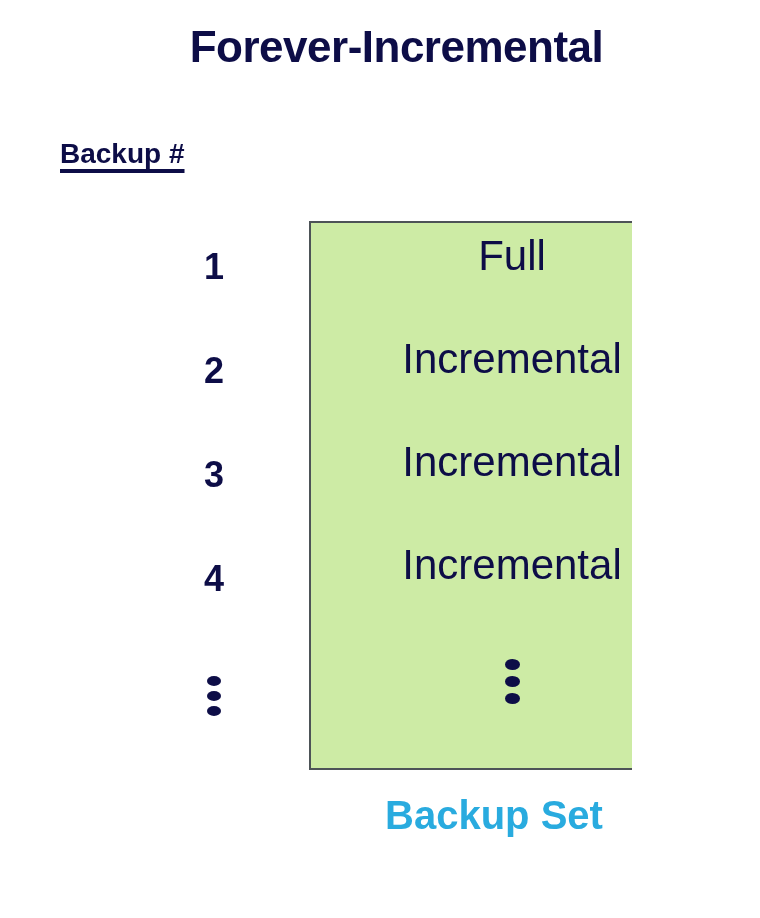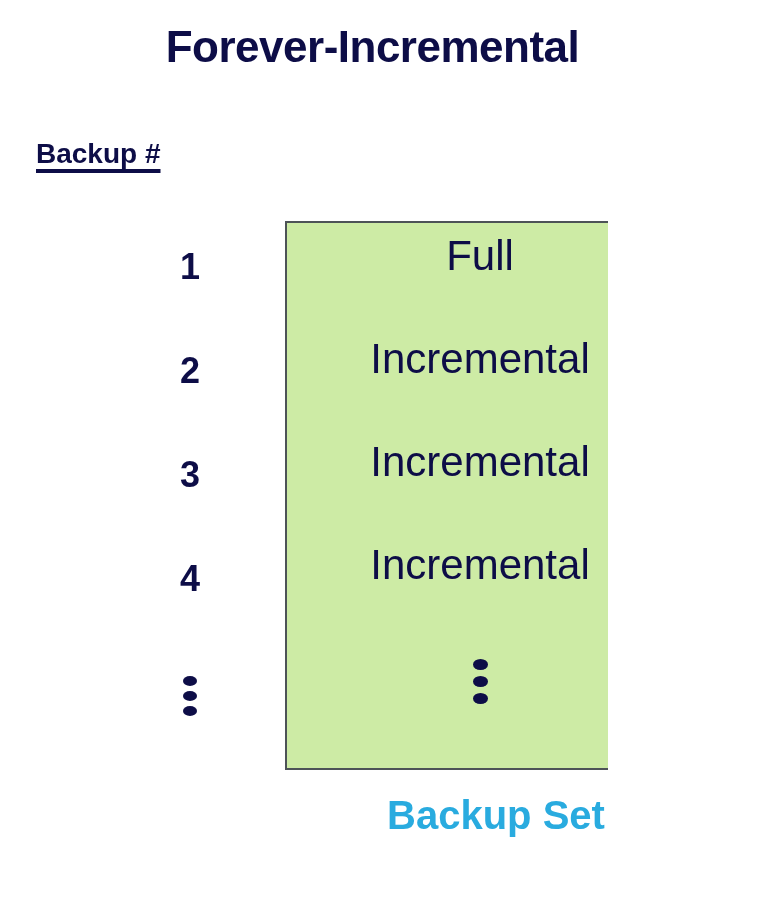--- a/index.html
+++ b/index.html
@@ -12,20 +12,21 @@
     height: 918px;
     font-family: "Liberation Sans", sans-serif;
     -webkit-font-smoothing: antialiased;
   }
   .stage {
     position: relative;
     width: 608px;
     height: 918px;
     overflow: hidden;
     background: #ffffff;
+    margin-left: 24px;
   }
 
   
   .title {
     position: absolute;
     left: 0;
     top: 22px;
     width: 745px;
     text-align: center;
     font-size: 44px;
@@ -103,37 +104,38 @@
   .set-row {
     position: absolute;
     left: 0;
     width: 386px;
     text-align: center;
     font-size: 42px;
     font-weight: normal;
     color: #0D0D47;
     line-height: 1;
     white-space: nowrap;
+    padding-left: 8px;
   }
   .set-row.r1 { top: 12px; }
   .set-row.r2 { top: 115px; }
   .set-row.r3 { top: 218px; }
   .set-row.r4 { top: 321px; }
   .set-row.rdots { top: 430px; }
 
   .set-row.rdots .vdots span {
     width: 15px;
     height: 11px;
     margin: 6px auto;
   }
 
   
   .caption {
     position: absolute;
-    left: 301px;
+    left: 275px;
     top: 793px;
     width: 390px;
     text-align: center;
     font-size: 40px;
     font-weight: bold;
     color: #29ABDF;
     white-space: nowrap;
   }
 </style>
 </head>

